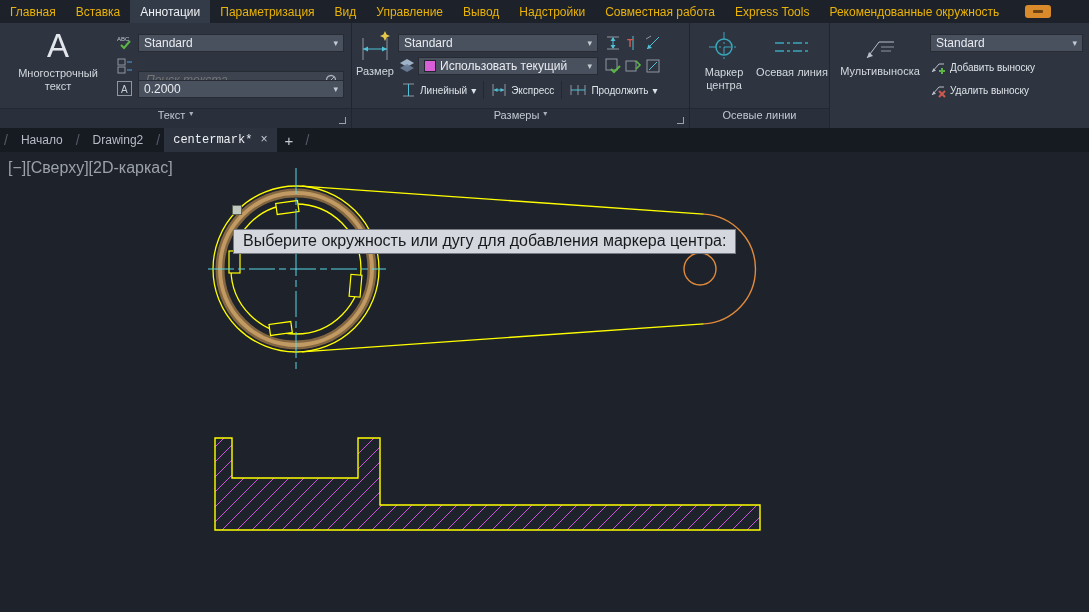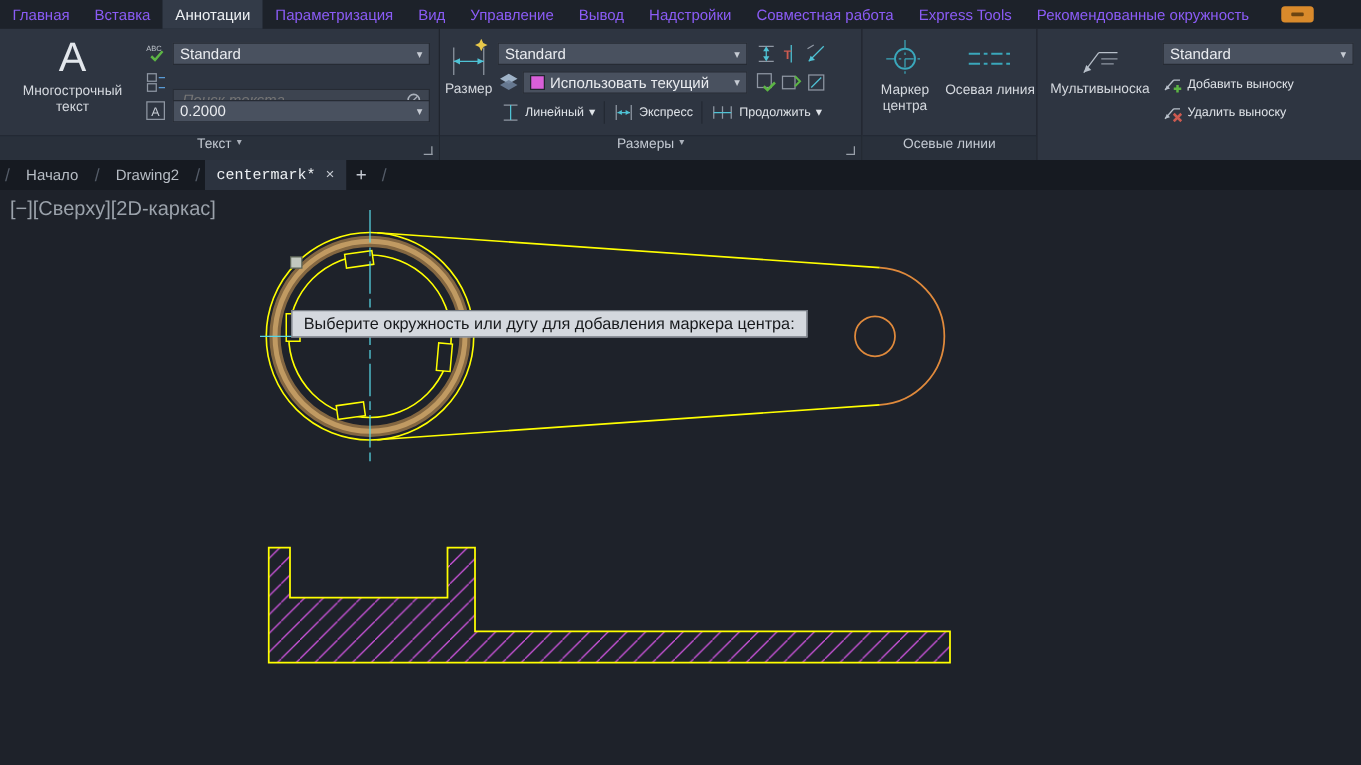--- a/index.html
+++ b/index.html
@@ -2,21 +2,21 @@
 <html><head>
 <meta charset="utf-8">
 <style>
   html,body{margin:0;padding:0;background:#14171d;}
   #app{position:relative;width:1089px;height:612px;overflow:hidden;
        font-family:"Liberation Sans",sans-serif;color:#d4d8de;background:#1e222a;}
 
   
   .menubar{position:absolute;top:0;left:0;width:1089px;height:23px;background:#1d222a;
            display:flex;align-items:stretch;font-size:12px;}
-  .menu-tab{padding:0 10px;display:flex;align-items:center;color:#8b5cf6;white-space:nowrap;}
+  .menu-tab{padding:0 10px;display:flex;align-items:center;color:#eab308;white-space:nowrap;}
   .menu-tab.active{background:#333b48;color:#eef1f4;}
   .tray-badge{position:absolute;right:38px;top:5px;width:26px;height:13px;border-radius:3px;
               background:#d98a2b;display:flex;align-items:center;justify-content:center;}
   .tray-badge i{display:block;width:10px;height:3px;background:#6b4412;border-radius:1px;}
 
   
   .ribbon{position:absolute;top:23px;left:0;width:1089px;height:105px;background:#2e3541;display:flex;}
   .panel{position:relative;height:105px;box-sizing:border-box;border-right:1px solid #20252e;
          display:flex;flex-direction:column;}
   .panel-body{flex:1;position:relative;}
@@ -49,21 +49,21 @@
   .file-tab{display:flex;align-items:center;padding:0 9px;color:#b7bdc5;white-space:nowrap;}
   .file-tab.active{background:#2c333f;color:#eef1f4;font-family:Liberation Mono, monospace;}
   .tab-close{margin-left:8px;font-size:12px;color:#c6cbd3;}
   .tab-plus{display:flex;align-items:center;padding:0 8px;color:#c6cbd3;font-size:15px;}
 
   
   .canvas{position:absolute;top:152px;left:0;width:1089px;height:460px;background:#1e222a;}
   .vp-controls{position:absolute;left:8px;top:7px;font-size:16px;color:#9ba2ab;z-index:3;}
   .canvas svg{position:absolute;left:0;top:0;z-index:1;}
   .tooltip{position:absolute;left:233px;top:77px;z-index:4;background:#d4d8de;color:#17191c;
-           border:1px solid #767b83;font-size:13px;padding:2px 9px 3px;white-space:nowrap;margin-top:19px;}
+           border:1px solid #767b83;font-size:16px;padding:2px 9px 3px;white-space:nowrap;}
 </style>
 </head>
 <body>
 
 <div id="app">
 
   <div class="menubar">
     <span class="menu-tab">Главная</span>
     <span class="menu-tab">Вставка</span>
     <span class="menu-tab active">Аннотации</span>

